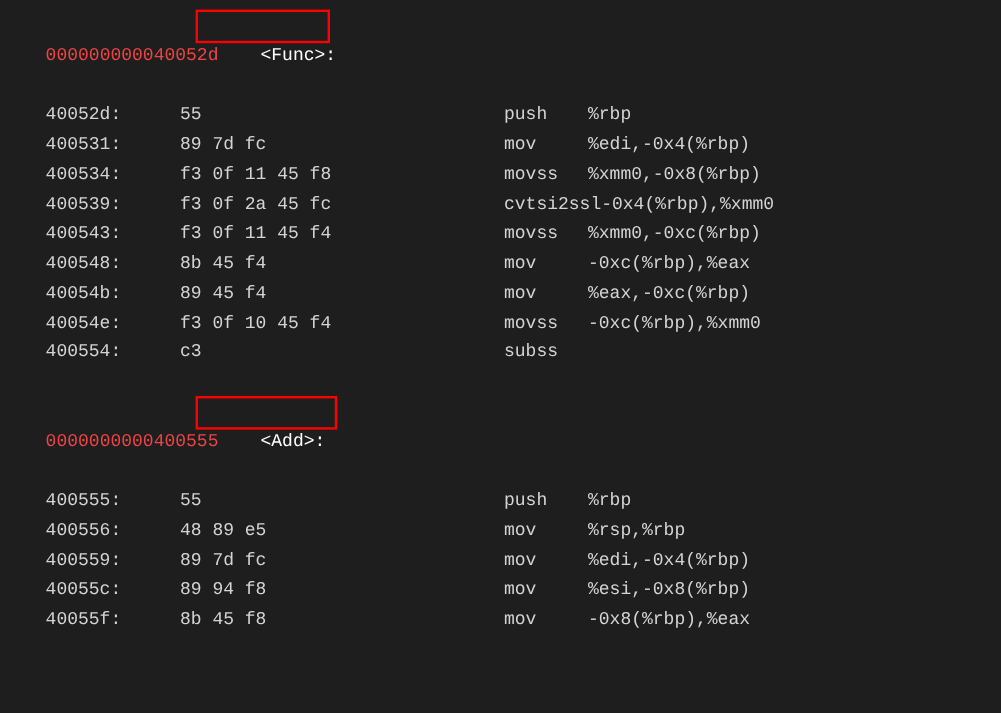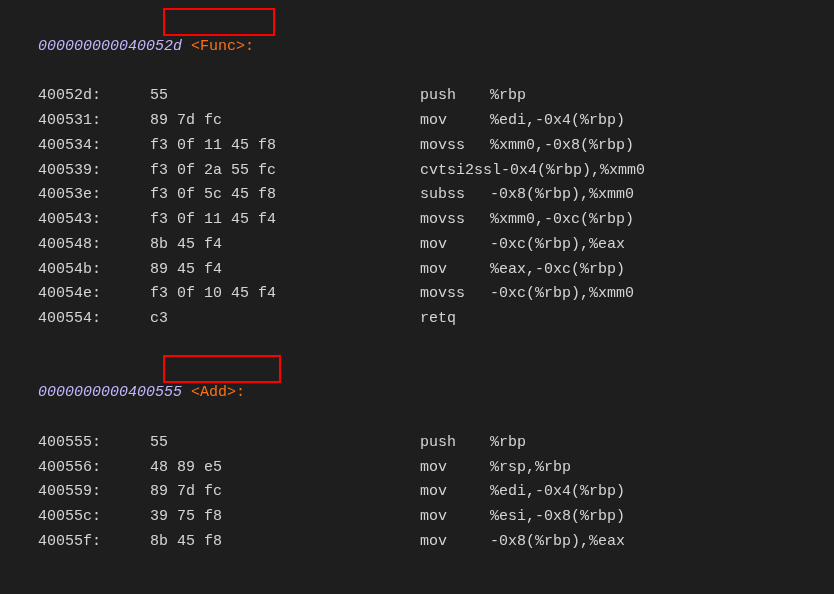--- a/index.html
+++ b/index.html
@@ -10,22 +10,22 @@
     font-size: 15px;
     line-height: 1.65;
     padding: 10px 0 20px 0;
     width: 834px;
   }
   .line {
     white-space: pre;
     padding: 0 20px;
     position: relative;
   }
-  .sym-addr { color: #c4b5fd; font-style: italic; }
-  .sym-name { color: #f97316; }
+  .sym-addr { color: #ef4444; }
+  .sym-name { color: #ffffff; margin-left: 26px; }
   .highlight-box {
     border: 2px solid #ff0000;
     position: absolute;
     pointer-events: none;
   }
   .addr-col { display: inline-block; min-width: 130px; }
   .bytes-col { display: inline-block; min-width: 270px; }
   .mnemonic-col { display: inline-block; min-width: 70px; }
   .operands-col { display: inline-block; }
   .spacer { height: 1.65em; }
@@ -35,35 +35,34 @@
 
 <div class="line">
   <span class="sym-addr">000000000040052d</span> <span class="sym-name">&lt;Func&gt;:</span>
   <div class="highlight-box" style="left:163px; top:-2px; width:112px; height:28px;"></div>
 </div>
 
 <div id="func1-lines">
     <div class="line"><span class="addr-col">  40052d:</span><span class="bytes-col">55</span><span class="mnemonic-col">push</span><span class="operands-col">%rbp</span></div>
     <div class="line"><span class="addr-col">  400531:</span><span class="bytes-col">89 7d fc</span><span class="mnemonic-col">mov</span><span class="operands-col">%edi,-0x4(%rbp)</span></div>
     <div class="line"><span class="addr-col">  400534:</span><span class="bytes-col">f3 0f 11 45 f8</span><span class="mnemonic-col">movss</span><span class="operands-col">%xmm0,-0x8(%rbp)</span></div>
-    <div class="line"><span class="addr-col">  400539:</span><span class="bytes-col">f3 0f 2a 55 fc</span><span class="mnemonic-col">cvtsi2ssl</span><span class="operands-col">-0x4(%rbp),%xmm0</span></div>
-    <div class="line"><span class="addr-col">  40053e:</span><span class="bytes-col">f3 0f 5c 45 f8</span><span class="mnemonic-col">subss</span><span class="operands-col">-0x8(%rbp),%xmm0</span></div>
+    <div class="line"><span class="addr-col">  400539:</span><span class="bytes-col">f3 0f 2a 45 fc</span><span class="mnemonic-col">cvtsi2ssl</span><span class="operands-col">-0x4(%rbp),%xmm0</span></div>
     <div class="line"><span class="addr-col">  400543:</span><span class="bytes-col">f3 0f 11 45 f4</span><span class="mnemonic-col">movss</span><span class="operands-col">%xmm0,-0xc(%rbp)</span></div>
     <div class="line"><span class="addr-col">  400548:</span><span class="bytes-col">8b 45 f4</span><span class="mnemonic-col">mov</span><span class="operands-col">-0xc(%rbp),%eax</span></div>
     <div class="line"><span class="addr-col">  40054b:</span><span class="bytes-col">89 45 f4</span><span class="mnemonic-col">mov</span><span class="operands-col">%eax,-0xc(%rbp)</span></div>
     <div class="line"><span class="addr-col">  40054e:</span><span class="bytes-col">f3 0f 10 45 f4</span><span class="mnemonic-col">movss</span><span class="operands-col">-0xc(%rbp),%xmm0</span></div>
-    <div class="line"><span class="addr-col">  400554:</span><span class="bytes-col">c3</span><span class="mnemonic-col">retq</span><span class="operands-col"></span></div>
+    <div class="line"><span class="addr-col">  400554:</span><span class="bytes-col">c3</span><span class="mnemonic-col">subss</span><span class="operands-col"></span></div>
   </div>
 
 <div class="spacer"></div>
 
 <div class="line">
   <span class="sym-addr">0000000000400555</span> <span class="sym-name">&lt;Add&gt;:</span>
   <div class="highlight-box" style="left:163px; top:-2px; width:118px; height:28px;"></div>
 </div>
 
 <div id="func2-lines">
     <div class="line"><span class="addr-col">  400555:</span><span class="bytes-col">55</span><span class="mnemonic-col">push</span><span class="operands-col">%rbp</span></div>
     <div class="line"><span class="addr-col">  400556:</span><span class="bytes-col">48 89 e5</span><span class="mnemonic-col">mov</span><span class="operands-col">%rsp,%rbp</span></div>
     <div class="line"><span class="addr-col">  400559:</span><span class="bytes-col">89 7d fc</span><span class="mnemonic-col">mov</span><span class="operands-col">%edi,-0x4(%rbp)</span></div>
-    <div class="line"><span class="addr-col">  40055c:</span><span class="bytes-col">39 75 f8</span><span class="mnemonic-col">mov</span><span class="operands-col">%esi,-0x8(%rbp)</span></div>
+    <div class="line"><span class="addr-col">  40055c:</span><span class="bytes-col">89 94 f8</span><span class="mnemonic-col">mov</span><span class="operands-col">%esi,-0x8(%rbp)</span></div>
     <div class="line"><span class="addr-col">  40055f:</span><span class="bytes-col">8b 45 f8</span><span class="mnemonic-col">mov</span><span class="operands-col">-0x8(%rbp),%eax</span></div>
   </div>
 
 </body></html>

